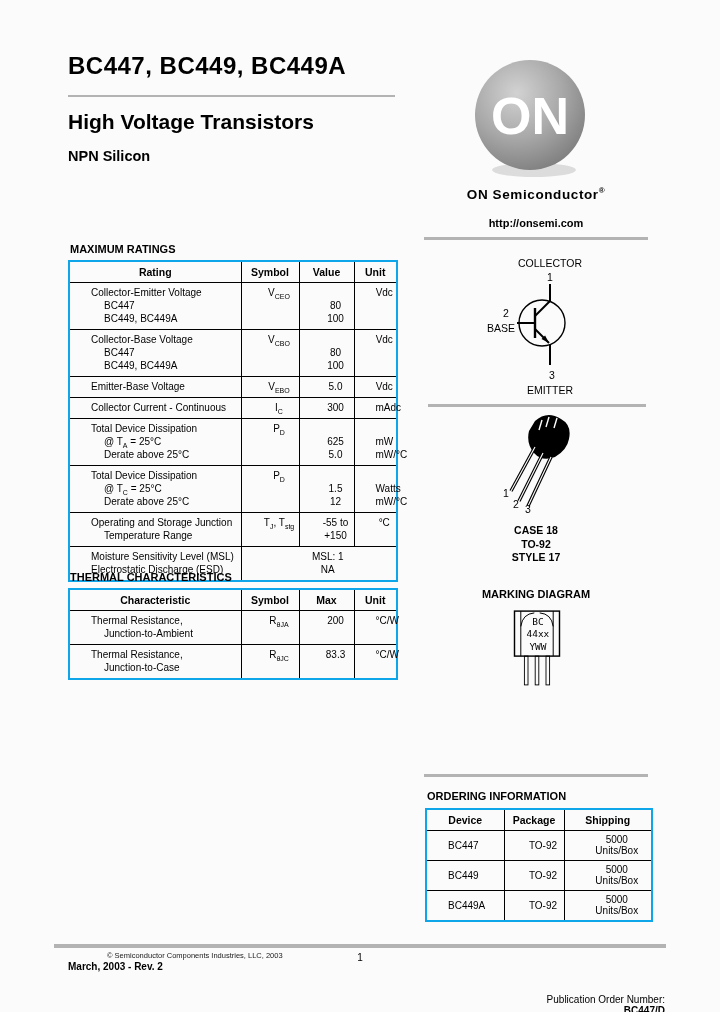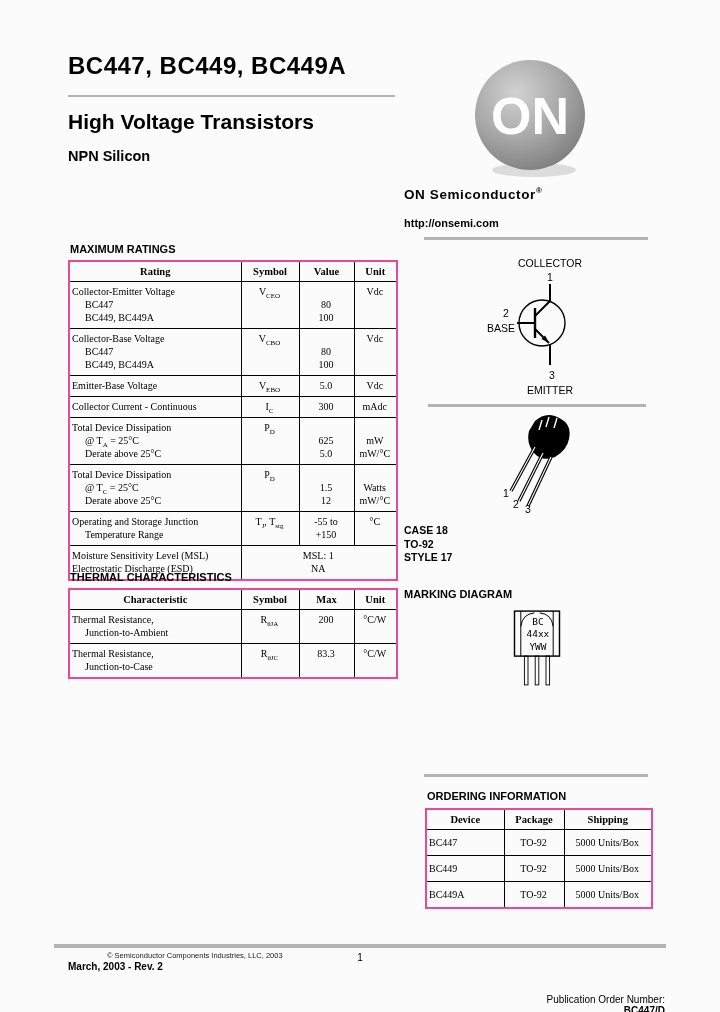--- a/index.html
+++ b/index.html
@@ -9,31 +9,31 @@
   .bold{font-weight:bold;}
   .center{text-align:center;}
   .rule{background:#b3b3b3;}
   
   .title{left:68px;top:52px;font-size:24px;font-weight:bold;letter-spacing:.5px;}
   .rule-title{left:68px;top:95px;width:327px;height:2px;}
   .h2{left:68px;top:110px;font-size:21px;font-weight:bold;}
   .npn{left:68px;top:148px;font-size:14.5px;font-weight:bold;}
   .sec{font-size:11px;font-weight:bold;}
   
-  table.ds{border-collapse:collapse;border:2px solid #ec4899;font-size:10px;
-           font-family:Liberation Serif, serif;table-layout:fixed;}
-  table.ds td,table.ds th{border:1px solid #000;vertical-align:top;padding:3px 3px 4px 2px;}
+  table.ds{border-collapse:collapse;border:2px solid #0ea5e9;font-size:10px;
+           font-family:Liberation Sans, sans-serif;table-layout:fixed;}
+  table.ds td,table.ds th{border:1px solid #000;vertical-align:top;padding:3px 3px 4px 21px;}
   table.ds th{text-align:center;font-weight:bold;font-size:10.5px;padding:4px 2px;vertical-align:middle;}
   .c{text-align:center;}
   .ln{min-height:13px;line-height:13px;white-space:nowrap;}
   .ind{padding-left:13px;}
   sub{font-size:7px;line-height:0;}
   sup.reg{font-size:8px;}
   
-  .rcol-center{left:404px;width:222px;text-align:left;}
+  .rcol-center{left:425px;width:222px;text-align:center;}
   .company{top:186px;font-size:13.5px;font-weight:bold;letter-spacing:.6px;}
   .url{top:217px;font-size:11px;font-weight:bold;}
   .case-line{font-size:10.5px;font-weight:bold;line-height:13.5px;}
   .legend-row{display:flex;font-size:10px;line-height:14.5px;}
   .legend-term{width:40px;flex:none;}
   
   td.dev{padding-left:7px;}
   
   .foot-small{font-size:7.5px;color:#1a1a1a;margin-left:39px;}
   .foot{font-size:10px;}

